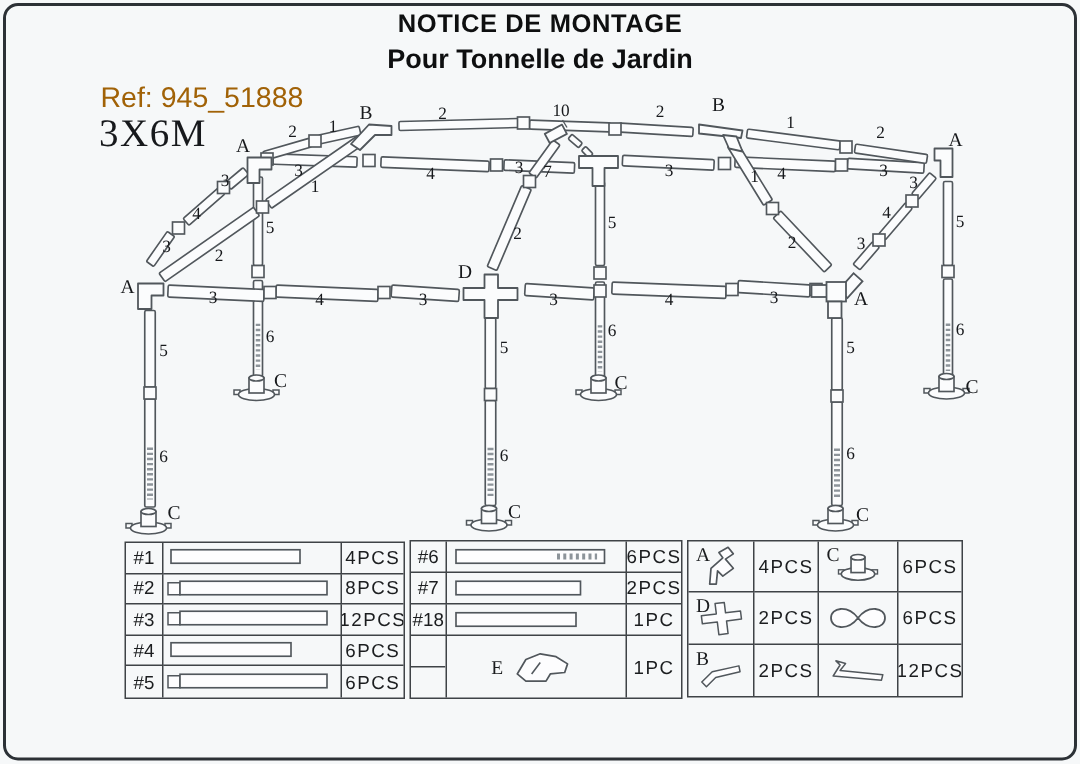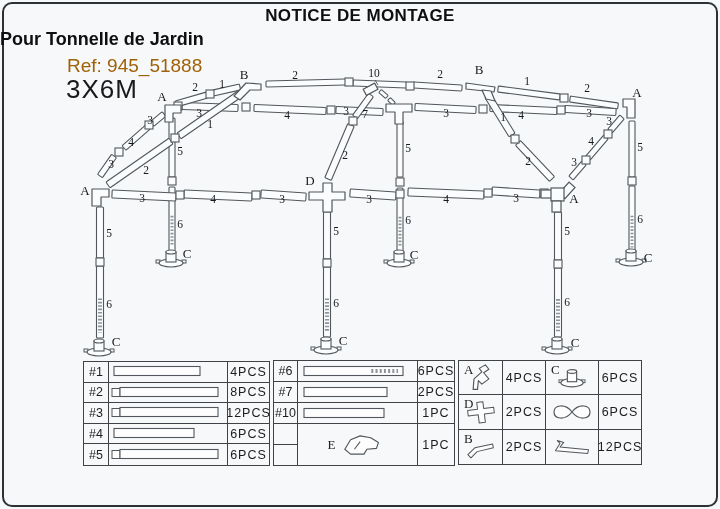--- a/index.html
+++ b/index.html
@@ -4,25 +4,25 @@
 <style>
   html,body{margin:0;padding:0}
   body{
     width:720px;height:509px;position:relative;overflow:hidden;
     background:#f6f8f9;color:#1b1b1b;
     font-family:"Liberation Sans",sans-serif;
   }
   .page-border{position:absolute;inset:2px;border:2px solid #2c3136;border-radius:10px;pointer-events:none}
   .hdr-title{position:absolute;top:6px;left:0;right:0;text-align:center;
     font-size:17px;font-weight:bold;letter-spacing:.4px;color:#0e0f10}
-  .hdr-sub{position:absolute;top:29px;left:0;right:0;
+  .hdr-sub{position:absolute;top:29px;left:0;right:0;text-align:center;
     font-size:18px;font-weight:bold;color:#0e0f10}
   .ref{position:absolute;left:67px;top:55px;font-size:19px;color:#a16207}
   .size{position:absolute;left:66px;top:74px;font-size:26px;letter-spacing:1px;
-    font-family:Liberation Sans, sans-serif;color:#17191c}
+    font-family:Liberation Serif, serif;color:#17191c}
   #frame-svg{position:absolute;left:0;top:0}
   #frame-svg text{font-family:"Liberation Serif",serif;font-size:11.5px;fill:#17191c}
   #frame-svg text.letter{font-size:13px}
   .tbl{position:absolute;border:1.6px solid #3f4347;display:grid;box-sizing:border-box}
   .cell{border-right:1.1px solid #3f4347;border-bottom:1.1px solid #3f4347;
     display:flex;align-items:center;justify-content:center;
     font-size:12.5px;color:#1b1d1f;box-sizing:border-box;overflow:hidden}
   .cell.qty{letter-spacing:1px}
   .cell.no-r{border-right:none}
   .cell.no-b{border-bottom:none}
@@ -425,21 +425,21 @@
       </svg>
     </div>
     <div class="cell qty no-r">6PCS</div>
     <div class="cell">#7</div>
     <div class="cell">
       <svg width="116" height="17" viewBox="0 0 116 17">
         <rect x="4" y="3.5" width="83" height="9" fill="#fdfdfe" stroke="#51575c" stroke-width="1.1"></rect>
       </svg>
     </div>
     <div class="cell qty no-r">2PCS</div>
-    <div class="cell">#10</div>
+    <div class="cell">#18</div>
     <div class="cell">
       <svg width="116" height="17" viewBox="0 0 116 17">
         <rect x="4" y="3.5" width="80" height="9" fill="#fdfdfe" stroke="#51575c" stroke-width="1.1"></rect>
       </svg>
     </div>
     <div class="cell qty no-r">1PC</div>
     <div class="cell stack no-b">
       <div class=""></div>
       <div class=""></div>
     </div>

